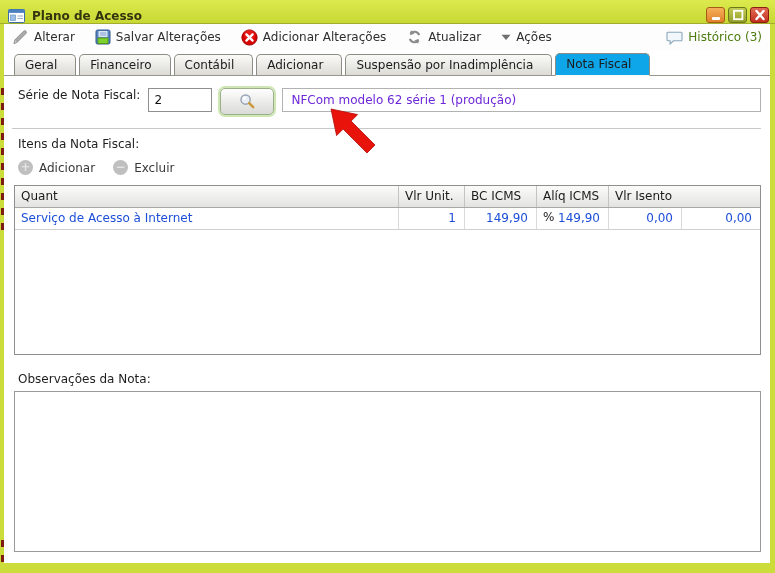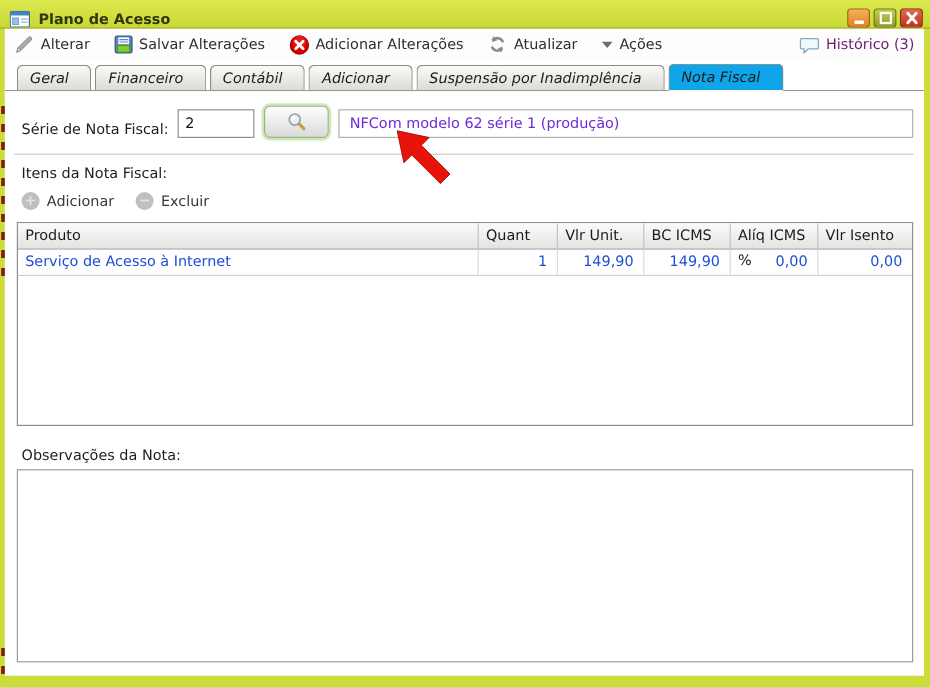--- a/index.html
+++ b/index.html
@@ -41,41 +41,41 @@
     background:#fff; overflow:hidden;
   }
 
   
   .toolbar {
     height:26px; display:flex; align-items:center; gap:20px; padding:0 8px 0 8px;
     background:#fdfdfd;
   }
   .tb-item { display:flex; align-items:center; gap:5px; color:#2e2e2e; cursor:pointer; }
   .tb-item svg { display:block; }
-  .tb-right { margin-left:auto; display:flex; align-items:center; gap:5px; color:#701a75; cursor:pointer; }
+  .tb-right { margin-left:auto; display:flex; align-items:center; gap:5px; color:#4d7c0f; cursor:pointer; }
 
   
   .tabstrip {
     display:flex; align-items:flex-end; gap:3px; padding:4px 0 0 10px; height:26px;
     border-bottom:1px solid #97978d; background:#fff;
   }
   .tab {
     padding:3px 18px 3px 10px; border:1px solid #8d8d85; border-bottom:none;
     border-radius:5px 5px 0 0; background:linear-gradient(#fafaf7,#dcdbd6);
-    color:#1c1c1c; cursor:pointer; white-space:nowrap; line-height:14px;font-style:italic;
+    color:#1c1c1c; cursor:pointer; white-space:nowrap; line-height:14px;
   }
   .tab.active {
     background:#0ea5e9; position:relative; margin-bottom:-1px;
     padding-bottom:4px; border-bottom:1px solid #f7faf1;
   }
 
   
   .content { position:relative; padding:12px 9px 0 10px; background:#fff; height:calc(100% - 52px); }
 
-  .serie-row { display:flex; align-items:flex-end; gap:8px; height:27px; }
+  .serie-row { display:flex; align-items:flex-start; gap:8px; height:27px; }
   .serie-row label { padding-left:4px; }
   .serie-input {
     width:64px; height:24px; border:1px solid #8f8f8f; padding:0 5px;
     font:inherit; color:#111; background:#fff;
   }
   .search-btn {
     width:54px; height:27px; border-radius:5px; border:1px solid #9bb089;
     background:linear-gradient(#fefefe,#dadad8);
     box-shadow:0 0 0 2px #cfe7b4; display:flex; align-items:center; justify-content:center; cursor:pointer;
   }
@@ -233,21 +233,20 @@
           <span>Adicionar</span>
         </div>
         <div class="action-btn">
           <span class="circle-ico">−</span>
           <span>Excluir</span>
         </div>
       </div>
 
       <div class="table-box">
         <div class="tr thead">
-          <div class="td">Produto</div>
           <div class="td">Quant</div>
           <div class="td">Vlr Unit.</div>
           <div class="td">BC ICMS</div>
           <div class="td">Alíq ICMS %</div>
           <div class="td">Vlr Isento</div>
         </div>
         <div class="tr trow">
           <div class="td">Serviço de Acesso à Internet</div>
           <div class="td num">1</div>
           <div class="td num">149,90</div>

